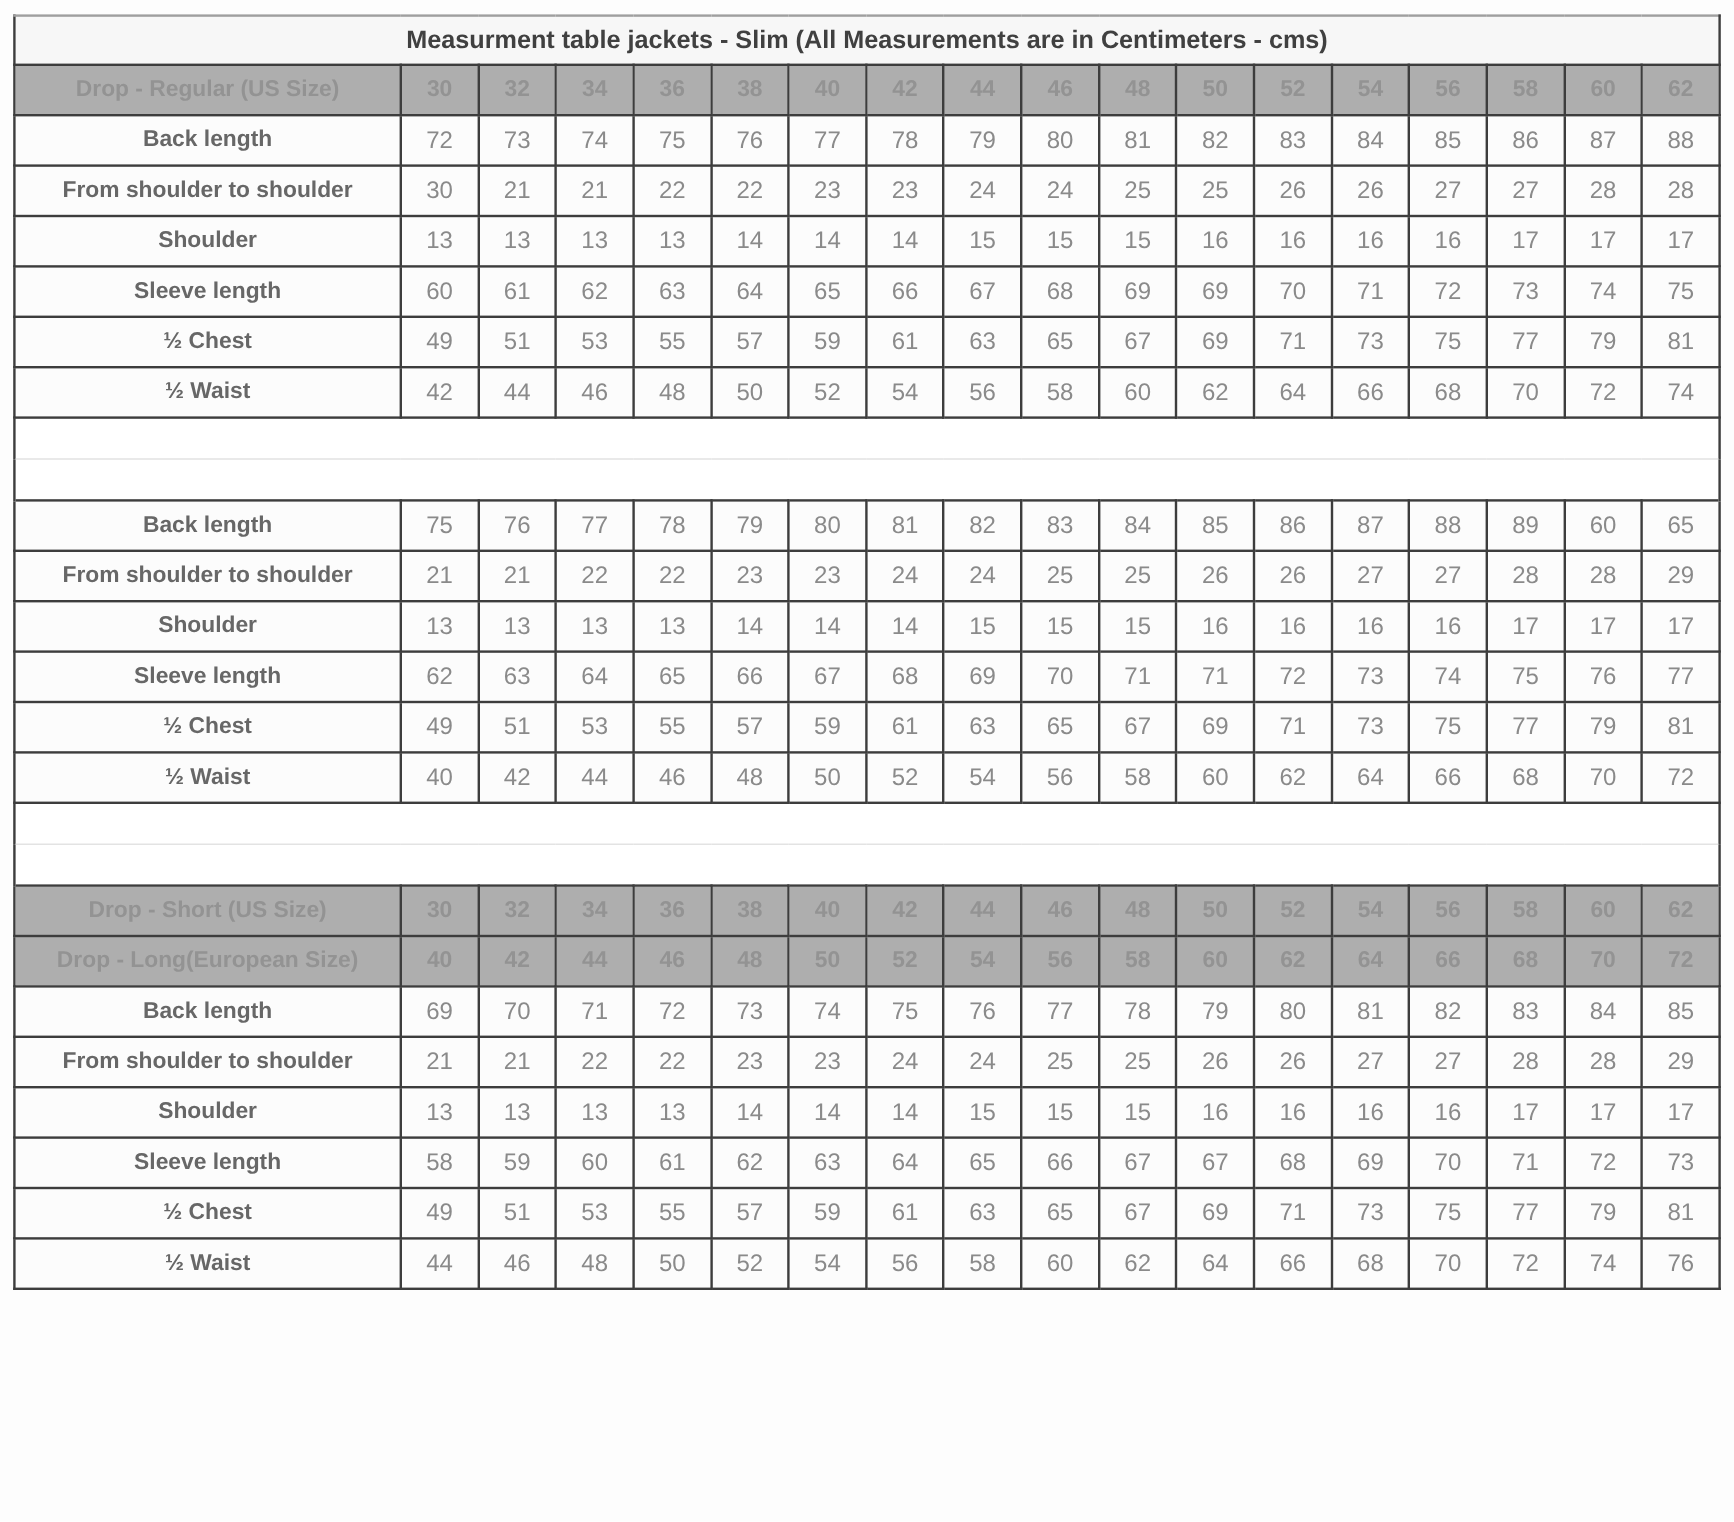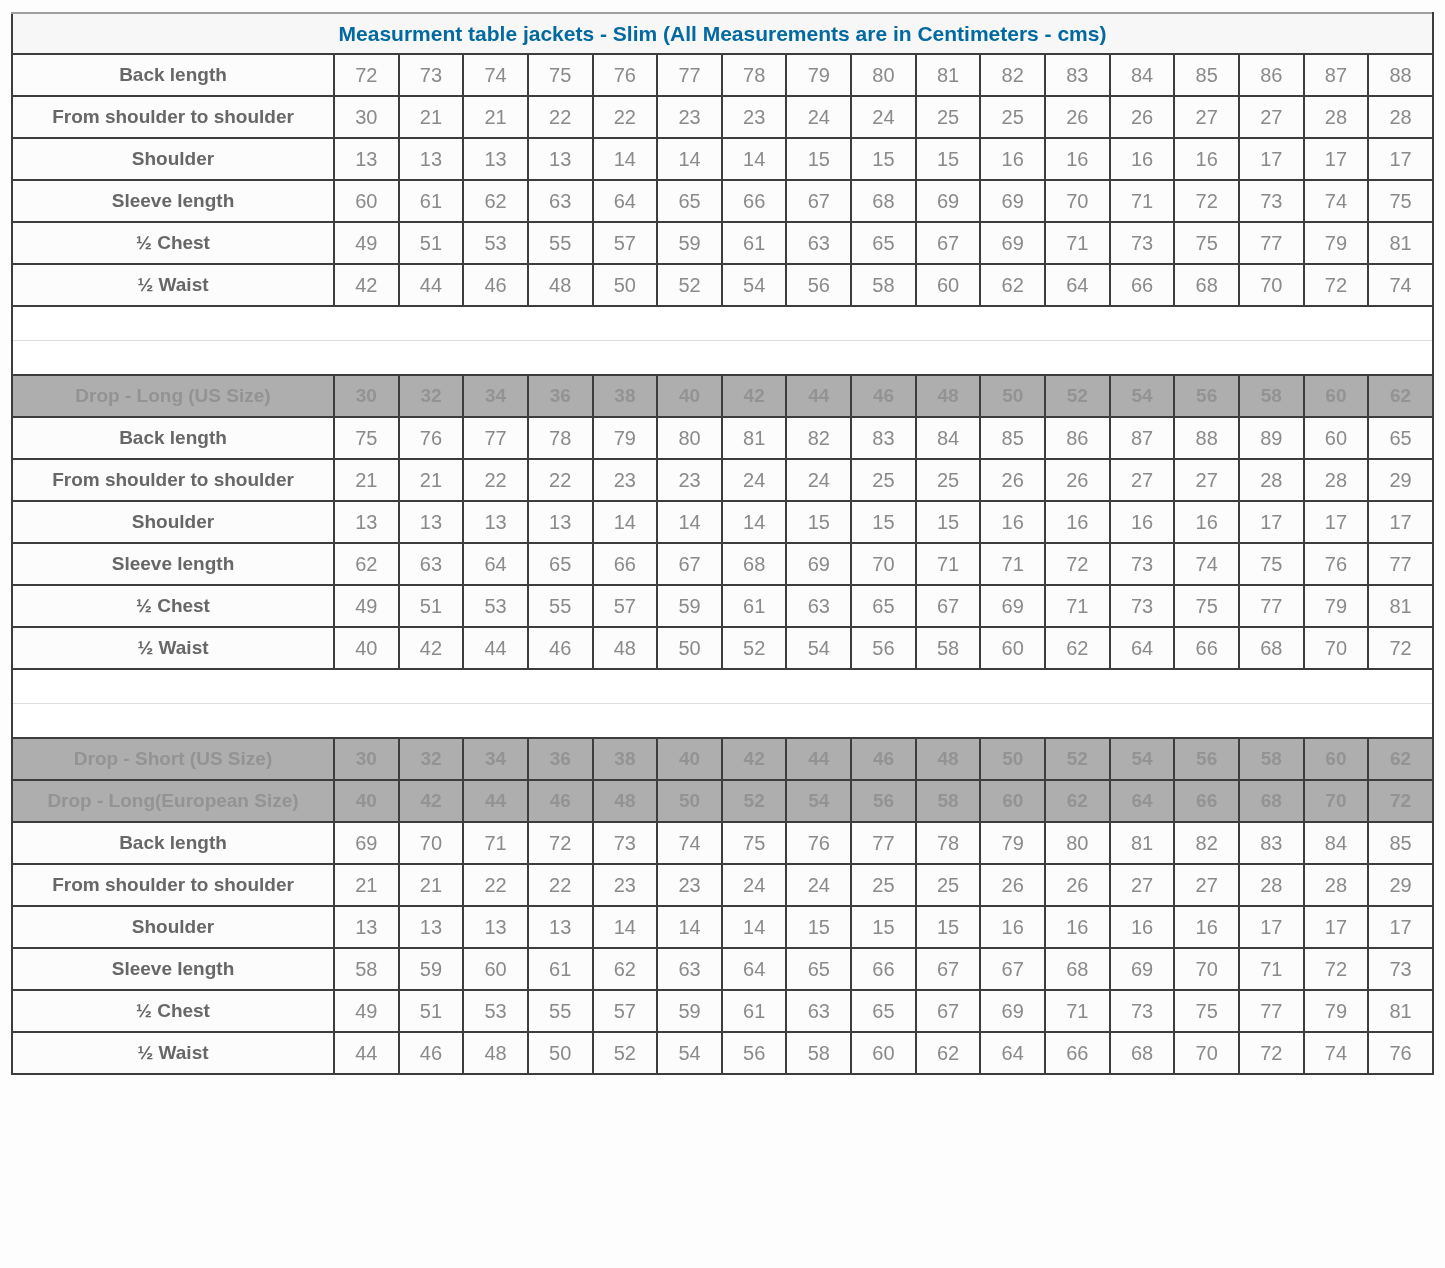--- a/index.html
+++ b/index.html
@@ -23,21 +23,21 @@
   table.mtable td {
     text-align: center;
     vertical-align: middle;
     overflow: hidden;
     white-space: nowrap;
     padding: 0;
   }
   tr.title-row td {
     height: 39px;
     background: #f7f7f7;
-    color: #0369a1;
+    color: #404040;
     font-weight: bold;
     font-size: 21px;
     border: 2px solid #3d3d3d;
     border-top: 2px solid #9f9f9f;
   }
   tr.hdr td {
     height: 40px;
     background: #aeaeae;
     color: #939393;
     font-weight: bold;
@@ -71,20 +71,40 @@
 <div class="page">
   <table class="mtable">
     <colgroup>
       <col style="width:322px">
       <col span="17">
     </colgroup>
     <tbody>
       <tr class="title-row">
         <td colspan="18">Measurment table jackets - Slim (All Measurements are in Centimeters - cms)</td>
       </tr>
+    <tr class="hdr">
+          <td class="lbl">Drop - Regular (US Size)</td>
+          <td class="val">30</td>
+          <td class="val">32</td>
+          <td class="val">34</td>
+          <td class="val">36</td>
+          <td class="val">38</td>
+          <td class="val">40</td>
+          <td class="val">42</td>
+          <td class="val">44</td>
+          <td class="val">46</td>
+          <td class="val">48</td>
+          <td class="val">50</td>
+          <td class="val">52</td>
+          <td class="val">54</td>
+          <td class="val">56</td>
+          <td class="val">58</td>
+          <td class="val">60</td>
+          <td class="val">62</td>
+        </tr>
         <tr class="data">
           <td class="lbl">Back length</td>
           <td class="val">72</td>
           <td class="val">73</td>
           <td class="val">74</td>
           <td class="val">75</td>
           <td class="val">76</td>
           <td class="val">77</td>
           <td class="val">78</td>
           <td class="val">79</td>
@@ -197,40 +217,20 @@
           <td class="val">70</td>
           <td class="val">72</td>
           <td class="val">74</td>
         </tr>
         <tr class="spacer">
           <td colspan="18"></td>
         </tr>
         <tr class="spacer">
           <td colspan="18"></td>
         </tr>
-        <tr class="hdr">
-          <td class="lbl">Drop - Long (US Size)</td>
-          <td class="val">30</td>
-          <td class="val">32</td>
-          <td class="val">34</td>
-          <td class="val">36</td>
-          <td class="val">38</td>
-          <td class="val">40</td>
-          <td class="val">42</td>
-          <td class="val">44</td>
-          <td class="val">46</td>
-          <td class="val">48</td>
-          <td class="val">50</td>
-          <td class="val">52</td>
-          <td class="val">54</td>
-          <td class="val">56</td>
-          <td class="val">58</td>
-          <td class="val">60</td>
-          <td class="val">62</td>
-        </tr>
         <tr class="data">
           <td class="lbl">Back length</td>
           <td class="val">75</td>
           <td class="val">76</td>
           <td class="val">77</td>
           <td class="val">78</td>
           <td class="val">79</td>
           <td class="val">80</td>
           <td class="val">81</td>
           <td class="val">82</td>

